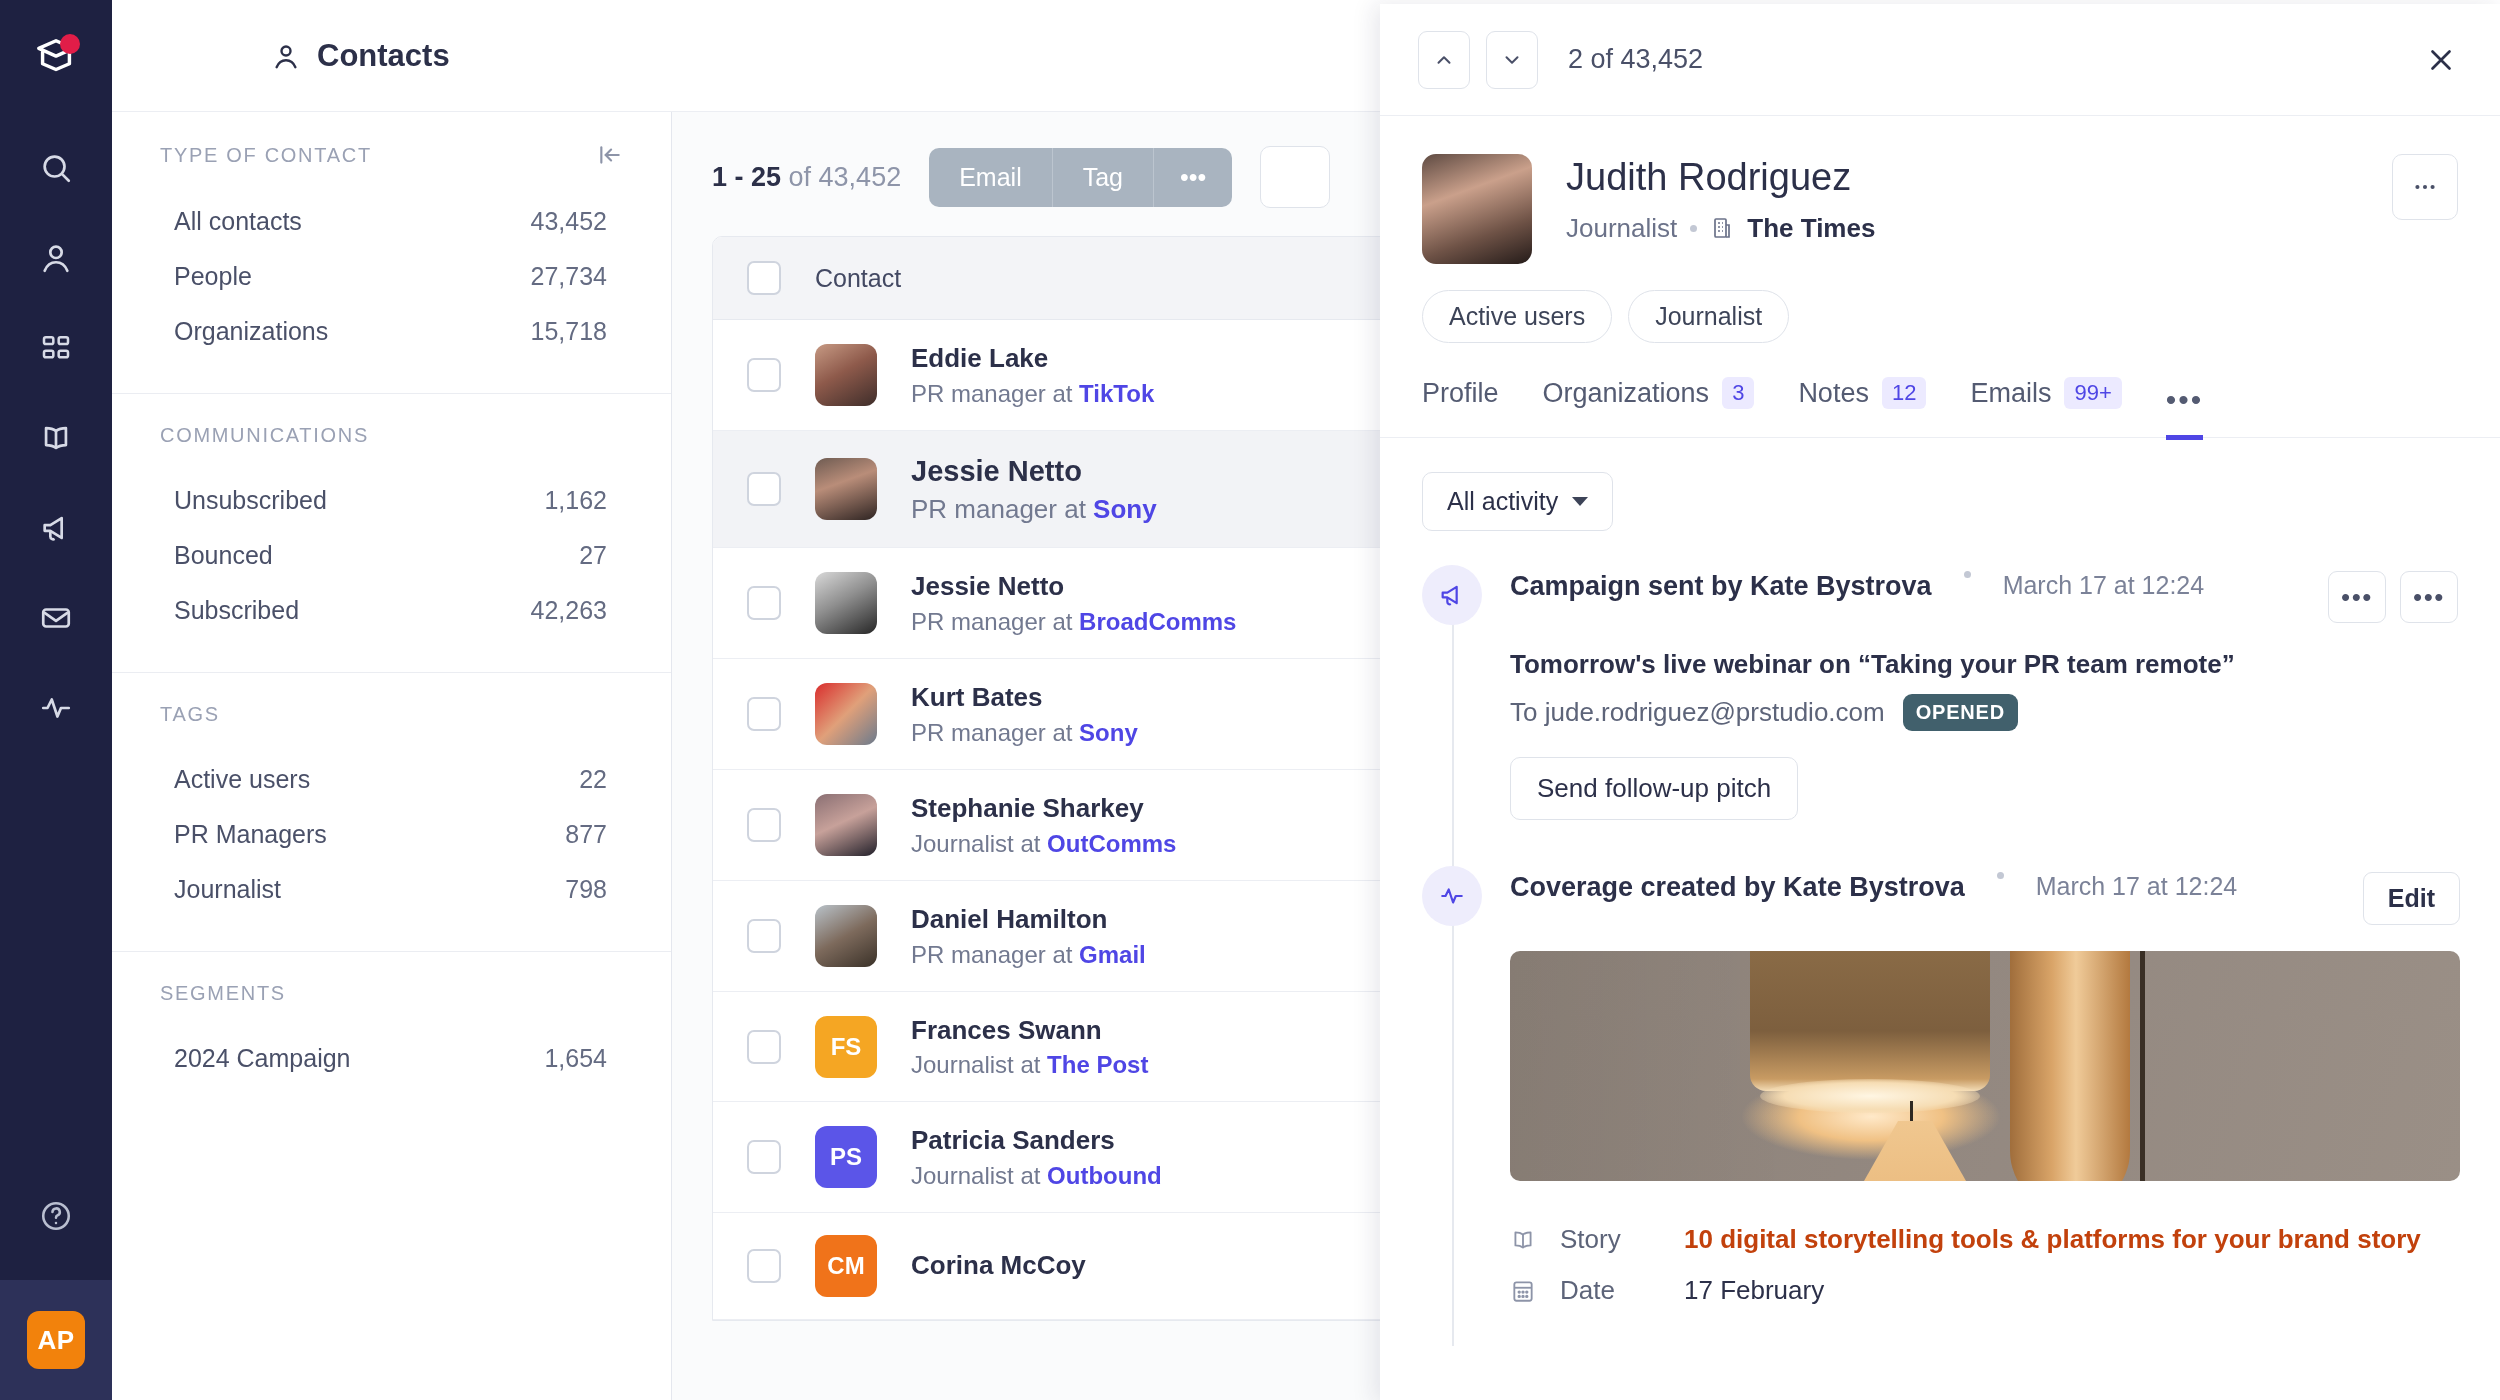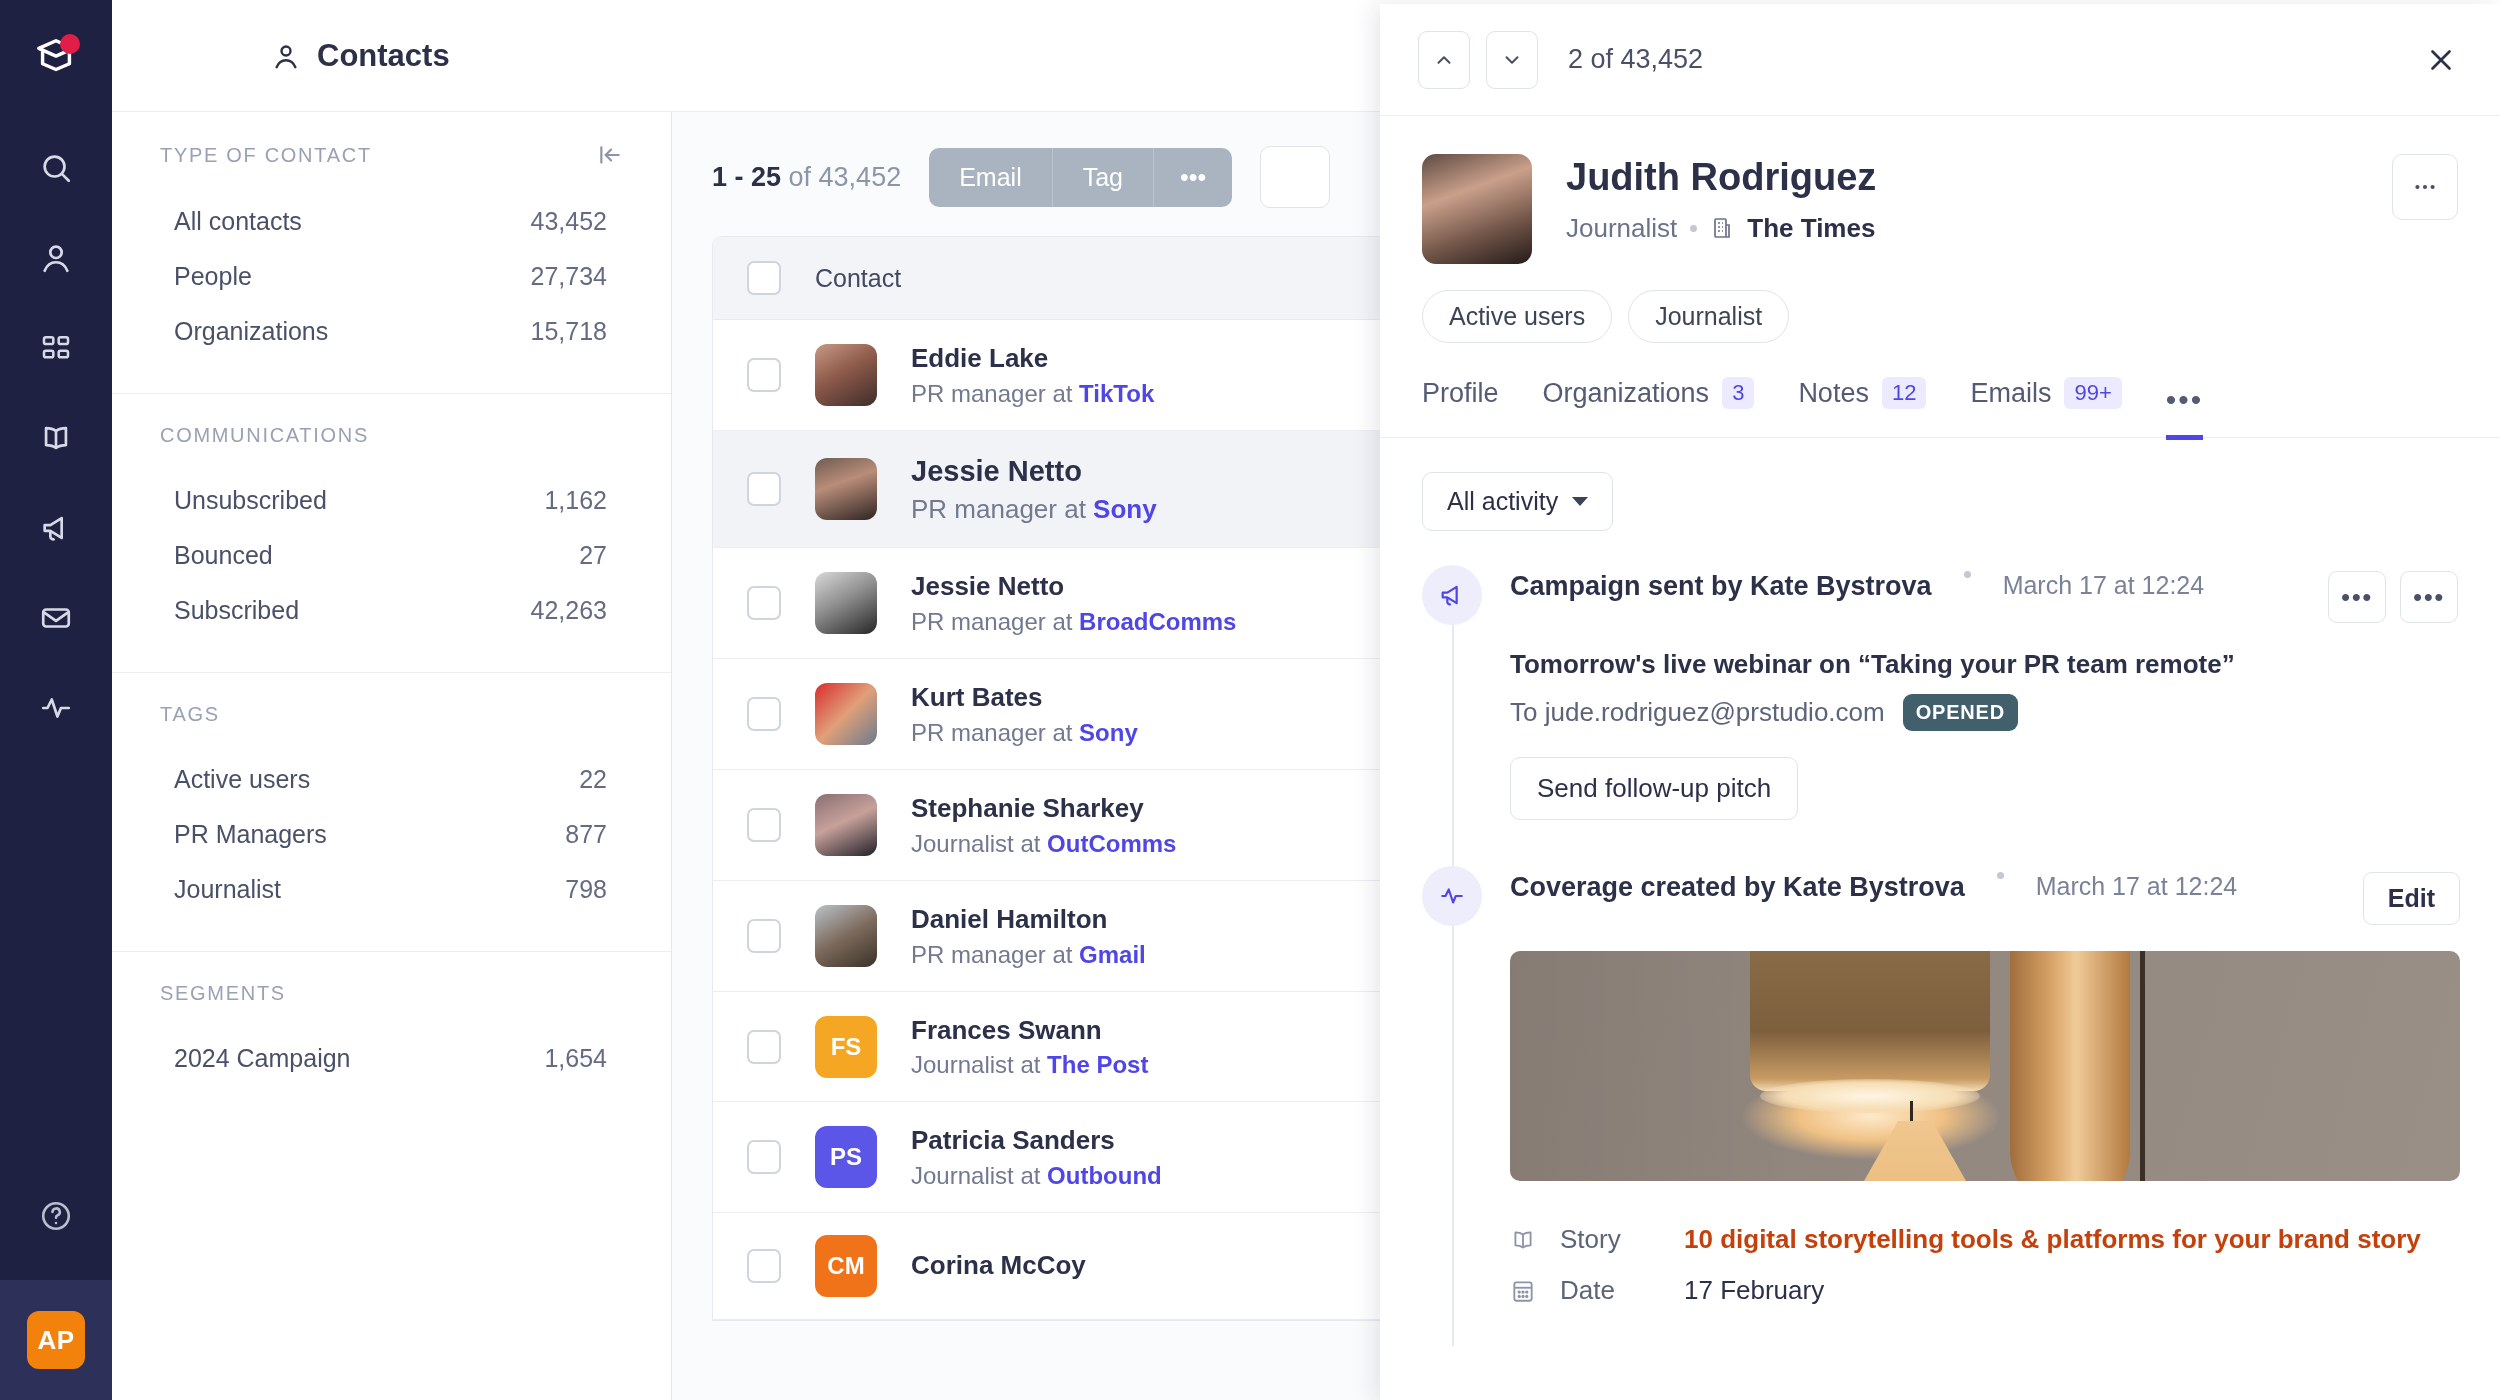--- a/index.html
+++ b/index.html
@@ -146,21 +146,21 @@
   .navbtn {
     width: 52px; height: 58px; border:1px solid #dfe3ea; background:#fff;
     border-radius: 9px; display:flex; align-items:center; justify-content:center;
     cursor:pointer; color:#4a5068;
   }
   .dt-counter { font-size: 27px; color:#4a5068; margin-left: 14px; font-weight:400;}
   .dt-close { margin-left:auto; cursor:pointer; color:#2c3049; display:flex; }
 
   .dt-id { display:flex; align-items:flex-start; padding: 38px 42px 0 42px; gap: 34px;}
   .dt-av { width: 110px; height: 110px; flex:0 0 110px; border-radius: 14px; background-size:cover; background-position: center 20%; }
-  .dt-name { font-size: 38px; font-weight:700; color:#2c3049; line-height:1.25;}
+  .dt-name { font-size: 38px; font-weight:400; color:#2c3049; line-height:1.25;}
   .dt-meta { display:flex; align-items:center; gap: 13px; margin-top: 11px; font-size: 26px; color:#6b7289; }
   .dt-meta .dot { width:7px; height:7px; border-radius:50%; background:#c3c8d4; }
   .dt-org { color:#2c3049; font-weight:700; }
   .dt-more {
     margin-left:auto; width: 66px; height: 66px; border:1px solid #dfe3ea;
     border-radius: 10px; background:#fff; display:flex; align-items:center;
     justify-content:center; cursor:pointer; color:#4a5068;
   }
 
   .dt-tags { display:flex; gap: 16px; padding: 26px 42px 0 42px; }

